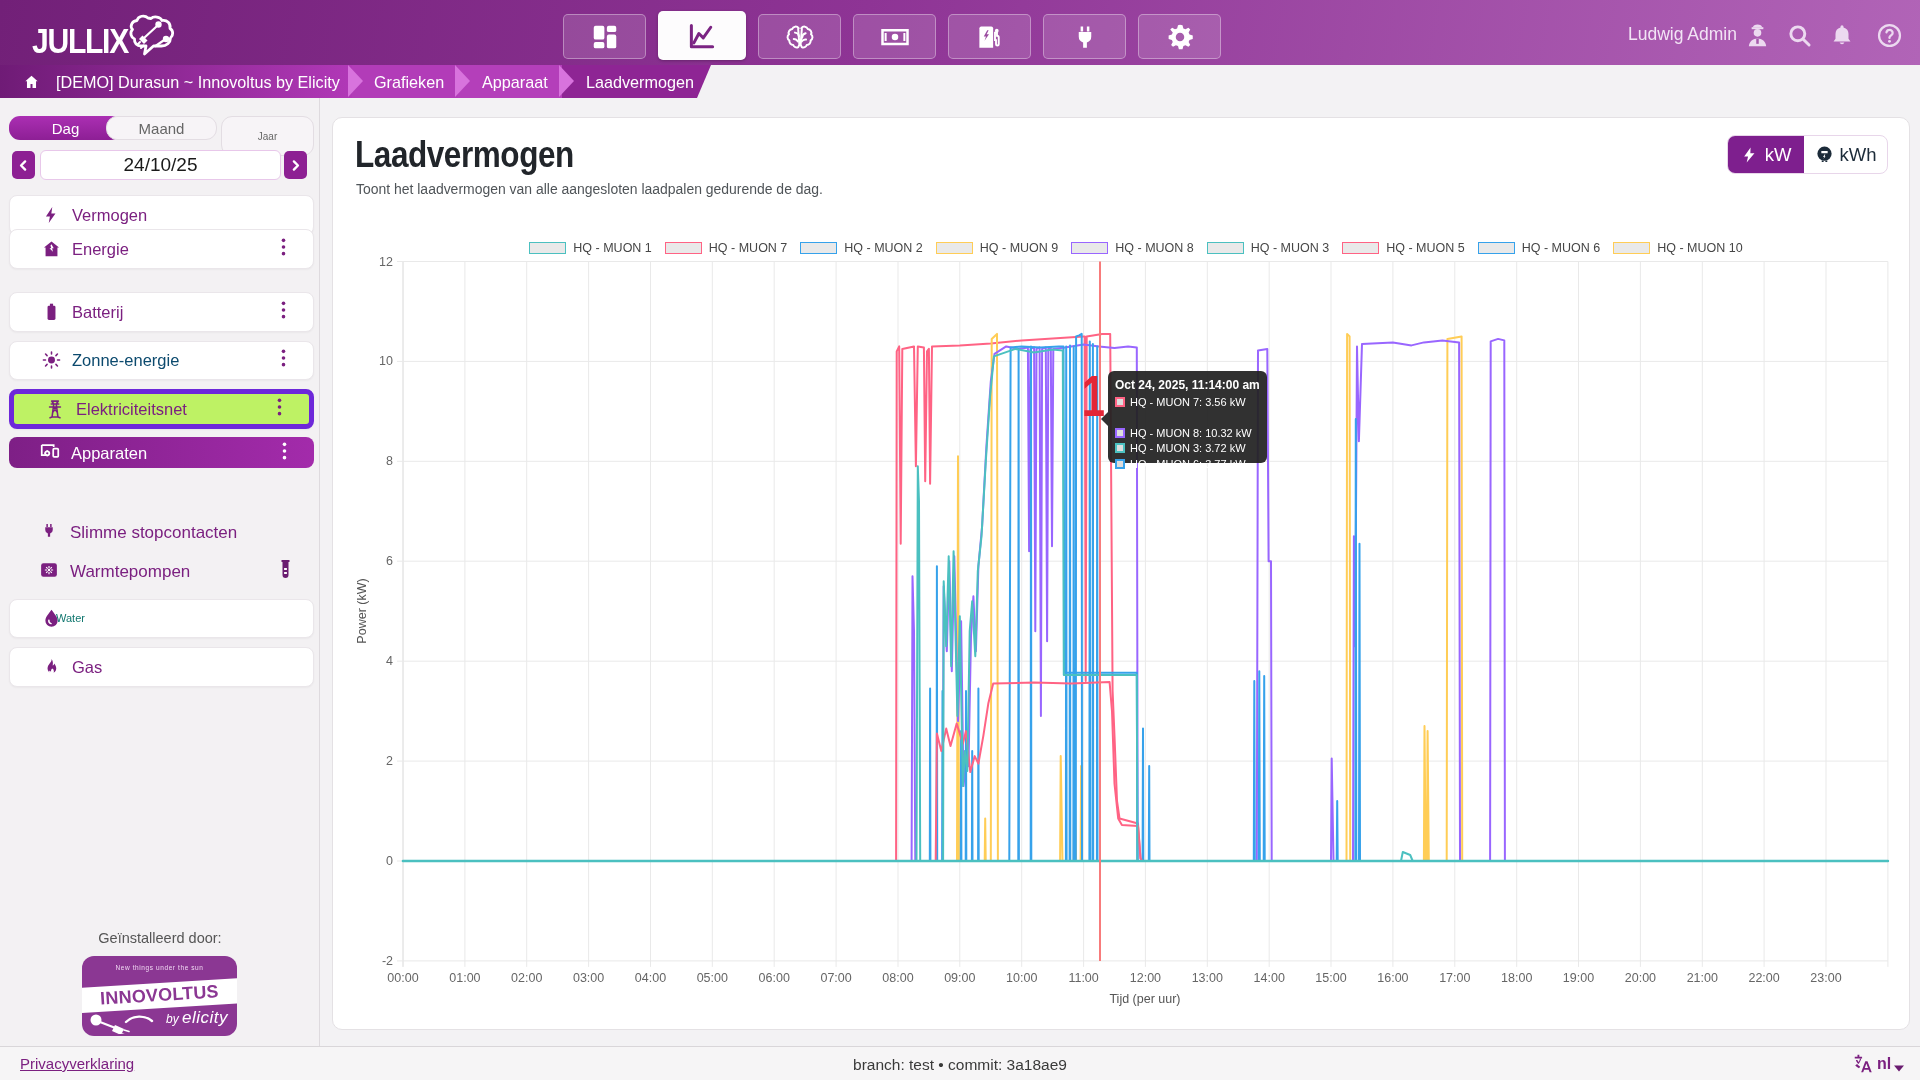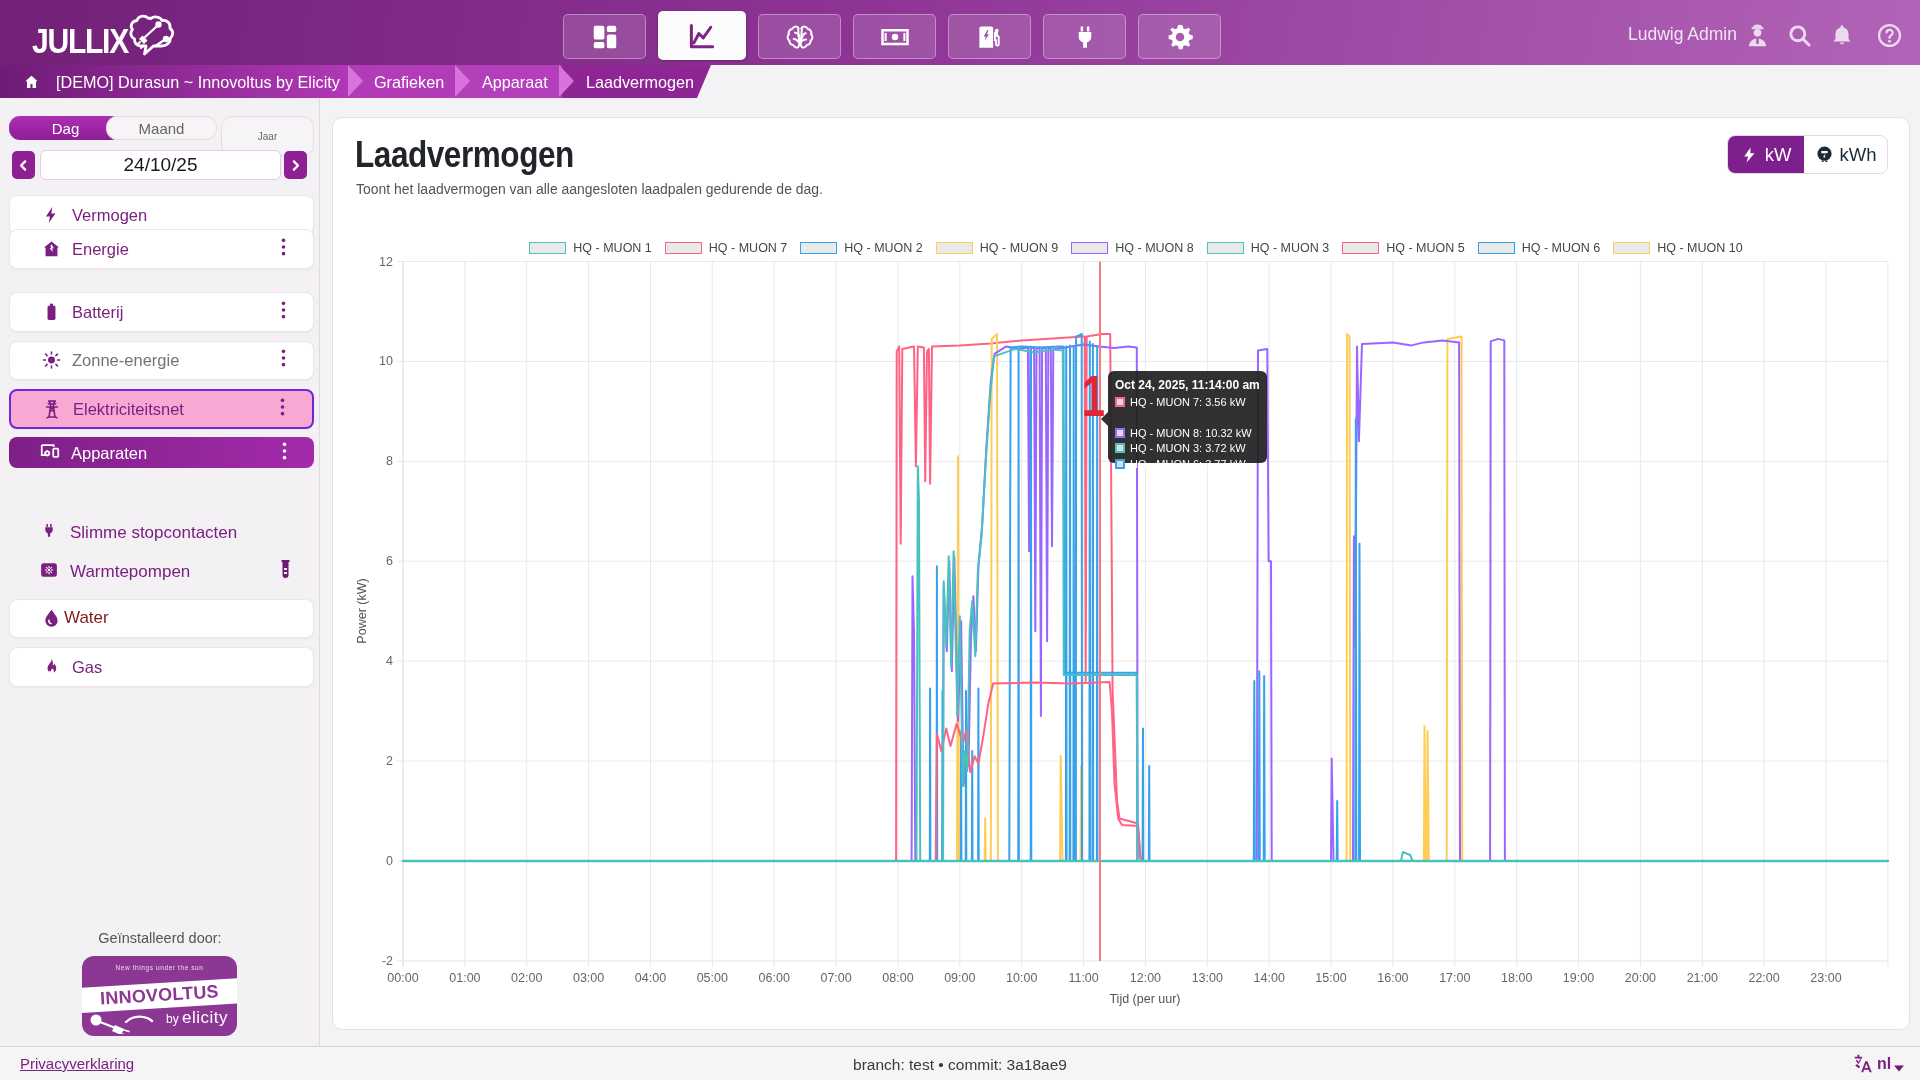--- a/index.html
+++ b/index.html
@@ -156,28 +156,28 @@
     </div>
   <div style="position:absolute;left:9px;top:242.6px;width:305px;height:39.5px;background:#fff;border:1px solid #eae6ea;border-radius:8px;box-shadow:0 1px 2px rgba(0,0,0,.04)">
 <div style="position:absolute;left:30px;top:50%;transform:translateY(-50%);width:22px;display:flex;justify-content:center">
         <svg width="19" height="19" viewBox="0 0 24 24" fill="#7b2080">
           <circle cx="12" cy="12" r="4.4"></circle>
           <g stroke="#7b2080" stroke-width="2" stroke-linecap="round">
             <path d="M12 1.8v2.6M12 19.6v2.6M1.8 12h2.6M19.6 12h2.6M4.5 4.5l1.9 1.9M17.6 17.6l1.9 1.9M4.5 19.5l1.9-1.9M17.6 6.4l1.9-1.9"></path>
           </g>
         </svg>
       </div>
-<div style="position:absolute;left:62px;top:50%;transform:translateY(-50%);font-size:16.5px;color:#737373">Zonne-energie</div>
+<div style="position:absolute;left:62px;top:50%;transform:translateY(-50%);font-size:16.5px;color:#0c4a6e">Zonne-energie</div>
       <div style="position:absolute;right:22px;top:50%;transform:translateY(-50%)"><svg width="15" height="19" viewBox="0 0 8 20" fill="#7b2080">
           <circle cx="4" cy="3" r="1.9"></circle>
           <circle cx="4" cy="10" r="1.9"></circle>
           <circle cx="4" cy="17" r="1.9"></circle>
         </svg></div>
     </div>
-  <div style="position:absolute;left:9px;top:291.0px;width:305px;height:39.5px;background:#f9a8d4;border:2px solid #6d28d9;border-radius:8px;box-shadow:0 1px 2px rgba(0,0,0,.04)">
+  <div style="position:absolute;left:9px;top:291.0px;width:305px;height:39.5px;background:#bef264;border:5px solid #6d28d9;border-radius:8px;box-shadow:0 1px 2px rgba(0,0,0,.04)">
 <div style="position:absolute;left:30px;top:50%;transform:translateY(-50%);width:22px;display:flex;justify-content:center">
         <svg width="20" height="20" viewBox="0 0 24 24" fill="none" stroke="#7b2080" stroke-width="1.9" stroke-linecap="round" stroke-linejoin="round">
           <path d="M8.5 21.5 10.5 6h3l2 15.5M8.5 21.5h7M8.5 21.5 6 22.5M15.5 21.5l2.5 1M7.5 6h9M5.5 9.5h13M10.5 6 8 2.5M13.5 6l2.5-3.5M8 2.5h8M10 9.5l4.2 6M14 9.5l-4.2 6"></path>
         </svg>
       </div>
 <div style="position:absolute;left:62px;top:50%;transform:translateY(-50%);font-size:16.5px;color:#7b2080">Elektriciteitsnet</div>
       <div style="position:absolute;right:22px;top:50%;transform:translateY(-50%)"><svg width="15" height="19" viewBox="0 0 8 20" fill="#7b2080">
           <circle cx="4" cy="3" r="1.9"></circle>
           <circle cx="4" cy="10" r="1.9"></circle>
           <circle cx="4" cy="17" r="1.9"></circle>
@@ -220,21 +220,21 @@
         </svg></div>
     <div style="position:absolute;left:46px;top:50%;transform:translateY(-50%);font-size:17px;color:#7b2080">Slimme stopcontacten</div>
   </div>
   <div style="position:absolute;left:9px;top:500.6px;width:305px;height:39.5px;background:#fff;border:1px solid #eae6ea;border-radius:8px;box-shadow:0 1px 2px rgba(0,0,0,.04)">
 <div style="position:absolute;left:30px;top:50%;transform:translateY(-50%);width:22px;display:flex;justify-content:center">
         <svg width="21" height="21" viewBox="0 0 24 24" fill="#7b2080">
           <path d="M12 2.5c3.5 5 7 8.5 7 12.5a7 7 0 0 1-14 0c0-4 3.5-7.5 7-12.5z"></path>
           <path d="M9 14.5a3.5 3.5 0 0 0 2.5 3.9" stroke="#fff" stroke-width="1.7" fill="none" stroke-linecap="round"></path>
         </svg>
       </div>
-<div style="position:absolute;left:54px;top:50%;transform:translateY(-50%);font-size:17px;color:#7f1d1d">Water</div>
+<div style="position:absolute;left:46px;top:50%;transform:translateY(-50%);font-size:11px;color:#0f766e">Water</div>
     </div>
   <div style="position:absolute;left:9px;top:549.0px;width:305px;height:39.5px;background:#fff;border:1px solid #eae6ea;border-radius:8px;box-shadow:0 1px 2px rgba(0,0,0,.04)">
 <div style="position:absolute;left:30px;top:50%;transform:translateY(-50%);width:22px;display:flex;justify-content:center">
         <svg width="19" height="19" viewBox="0 0 24 24" fill="#7b2080">
           <path d="M12 2c1 4-5 6.5-5 12a5.5 5.5 0 0 0 11 0c0-2.5-1-4.5-2.5-6.5-.3 1.5-1 2.3-2 2.5C14 7.5 14 4.5 12 2z"></path>
           <path d="M12 21a3 3 0 0 1-2.5-4.7c.5 1 1.2 1.4 2 1.4-.3-1.5.3-2.8 1.5-3.7a3.6 3.6 0 0 1 2 3.3A3.3 3.3 0 0 1 12 21z" fill="#fff"></path>
         </svg>
       </div>
 <div style="position:absolute;left:62px;top:50%;transform:translateY(-50%);font-size:16.5px;color:#7b2080">Gas</div>
     </div>
@@ -244,21 +244,21 @@
     <div style="position:absolute;left:-8px;top:27px;width:175px;height:25px;background:#fff;transform:rotate(-3.5deg)"></div>
     <div style="position:absolute;left:0;top:29px;width:155px;text-align:center;font-size:18px;font-weight:bold;color:#8b3793;letter-spacing:.2px;transform:rotate(-3.5deg)">INNOVOLTUS</div>
     <div style="position:absolute;left:14px;top:8px;width:127px;text-align:center;font-size:6.5px;color:#f0d8f2;letter-spacing:.6px;white-space:nowrap">New things under the sun</div>
     <svg style="position:absolute;left:6px;top:54px" width="75" height="24" viewBox="0 0 75 24" stroke="#fff" fill="none" stroke-width="2.2" stroke-linecap="round">
         <circle cx="8" cy="10" r="5.5" fill="#fff" stroke="none"></circle>
         <path d="M12 12 30 19"></path>
         <path d="M27 15l9 4-3 6-9-4z" fill="#fff" stroke="none"></path>
         <path d="M36 20l5 1.5M34 24l5 1.5" stroke-width="1.6"></path>
         <path d="M38 12c7-7 19-7 26-1" stroke-width="2.4"></path>
       </svg>
-    <div style="position:absolute;right:9px;top:52px;font-size:12px;color:#fff;">by <span style="font-size:17px;letter-spacing:.5px">elicity</span></div>
+    <div style="position:absolute;right:9px;top:52px;font-size:12px;color:#fff;font-style:italic">by <span style="font-size:17px;letter-spacing:.5px">elicity</span></div>
   </div>
   </div>
 
 <div style="position:absolute;left:332px;top:117px;width:1578px;height:913px;background:#fff;border:1px solid #e4e1e4;border-radius:10px">
   <div style="position:absolute;left:22px;top:16px;font-size:36px;font-weight:bold;color:#21252a;letter-spacing:-.5px;transform:scaleX(.875);transform-origin:left">Laadvermogen</div>
   <div style="position:absolute;left:23px;top:62px;font-size:15.5px;color:#4f5458;transform:scaleX(.9);transform-origin:left">Toont het laadvermogen van alle aangesloten laadpalen gedurende de dag.</div>
   <div style="position:absolute;left:1394px;top:17px;width:161px;height:39px;border:1px solid #e8d6ea;border-radius:8px;background:#fff;display:flex;overflow:hidden">
     <div style="width:76px;background:#7e1f8e;display:flex;align-items:center;justify-content:center;gap:7px;color:#fff;font-size:18.5px"><svg width="17" height="20" viewBox="0 0 24 24" fill="#fff">
           <path d="M13.5 1.5 4.5 14h5.5L8 22.5 19 9.5h-5.8z"></path>
         </svg>kW</div>

